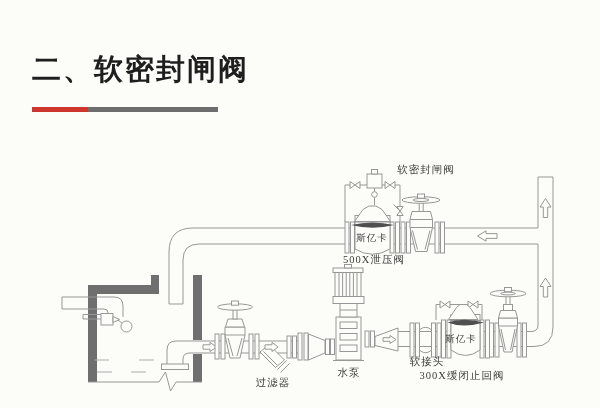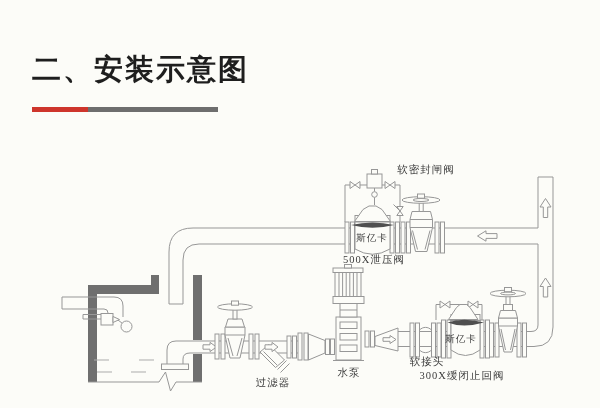--- a/index.html
+++ b/index.html
@@ -17,21 +17,21 @@
   .fw{fill:#fcfcf8;stroke:#979797;stroke-width:1}
   .dk{fill:#6f6f6f;stroke:none}
   .lens{fill:#4f4f4f;stroke:none}
   .tx{fill:#3a3a3a;font-family:"Liberation Serif",serif;font-size:10.5px;letter-spacing:1px;text-anchor:middle}
   .tx-s{font-size:9.5px}
 </style>
 </head>
 <body>
 
 <div id="stage">
-  <div id="title">二、安装示意图</div>
+  <div id="title">二、软密封闸阀</div>
   <div id="rule">
     <span class="seg red"></span><span class="seg gry"></span>
   </div>
 
   <svg width="600" height="408" viewBox="0 0 600 408">
 
     <g>
       <path class="ln" d="M538,228 L193,228 Q169,228 169,252 L169,304"></path>
       <path class="ln" d="M538,244 L199,244 Q183,244 183,260 L183,304"></path>
       <path class="ln" d="M169,304 L183,304"></path>

